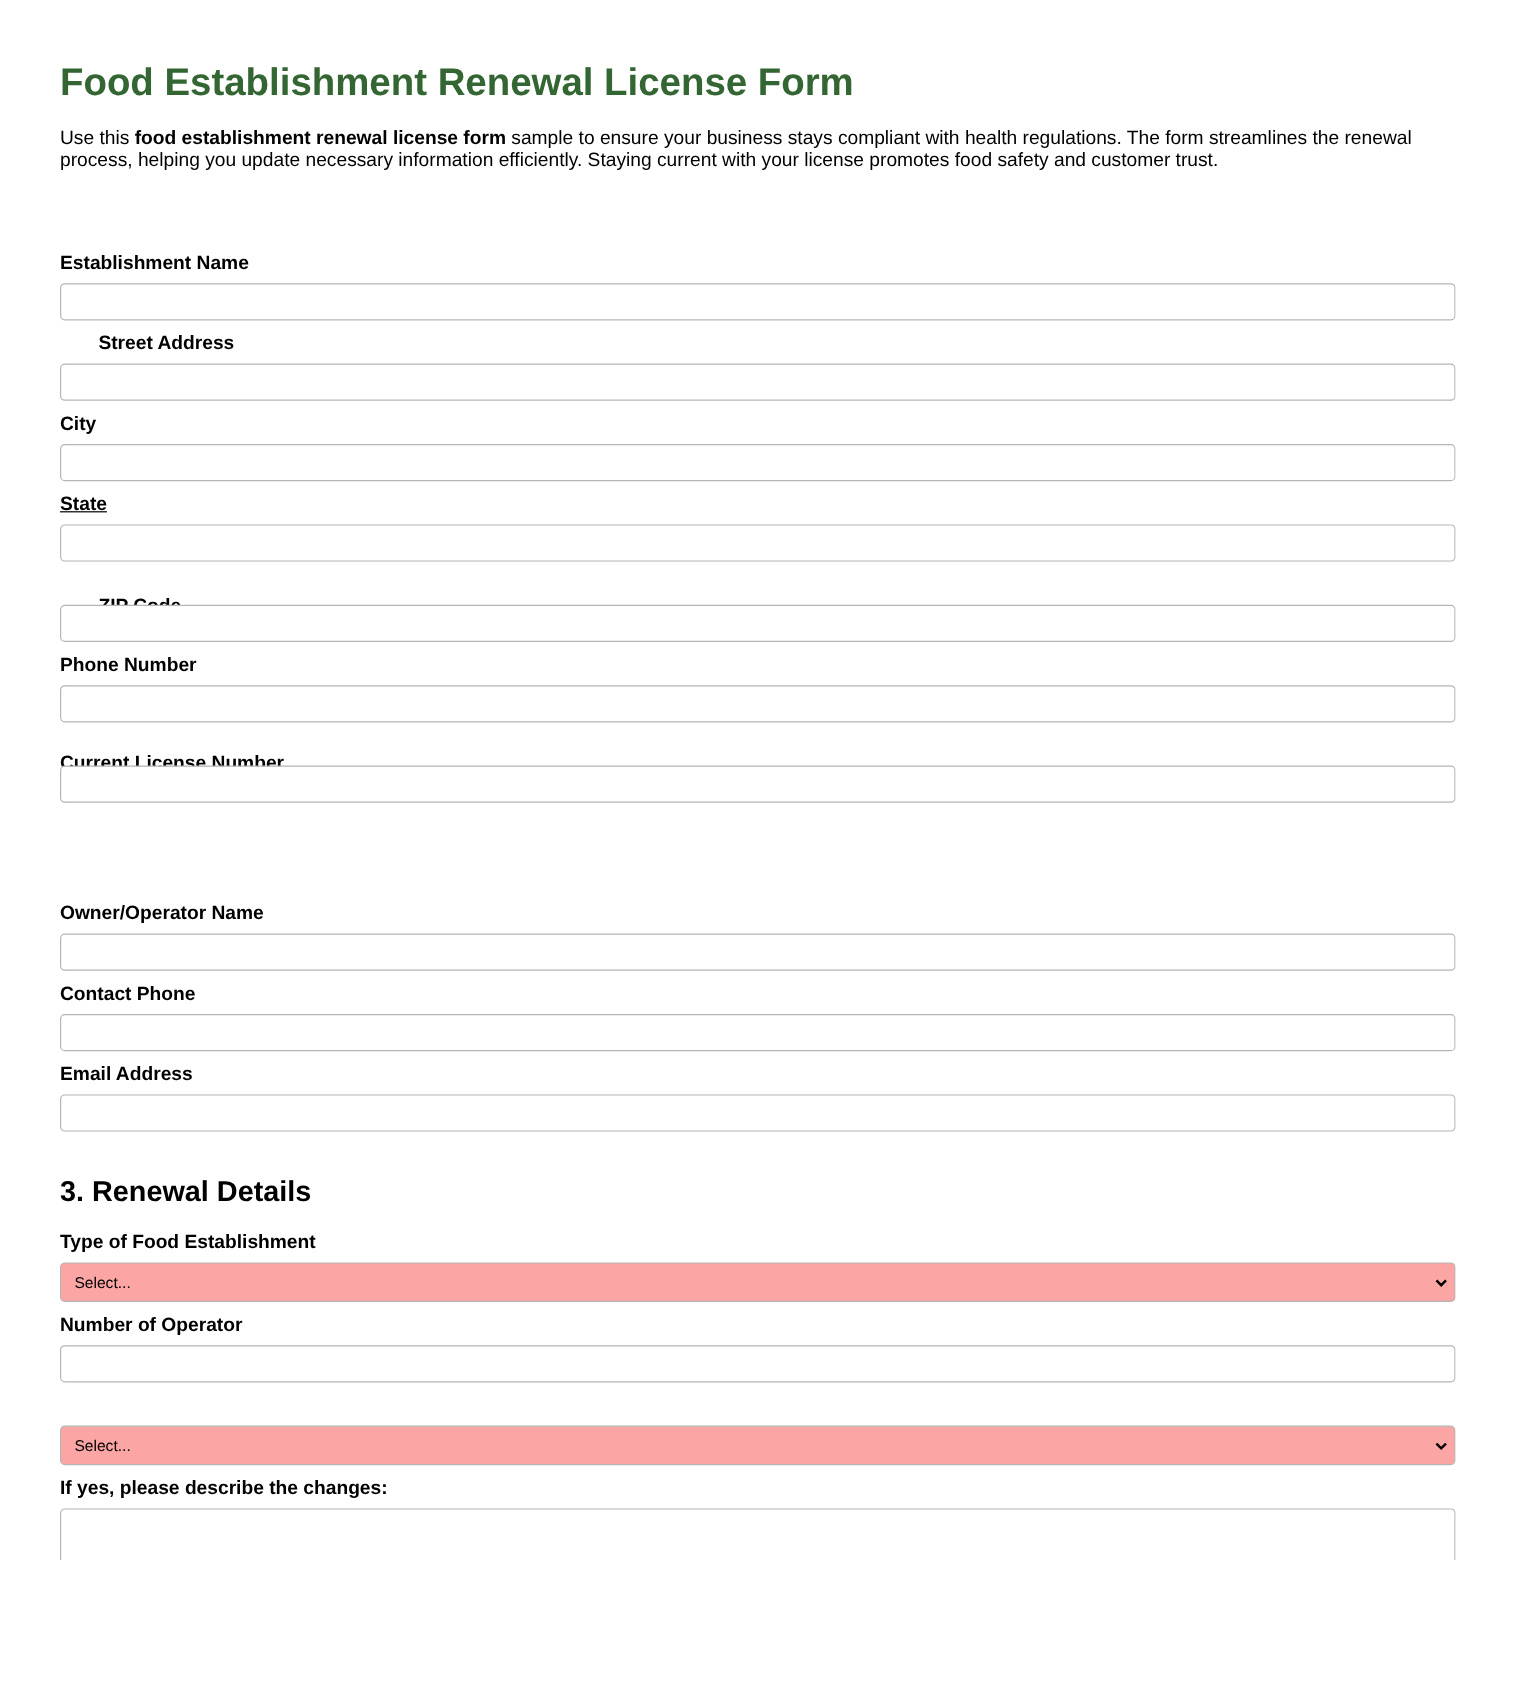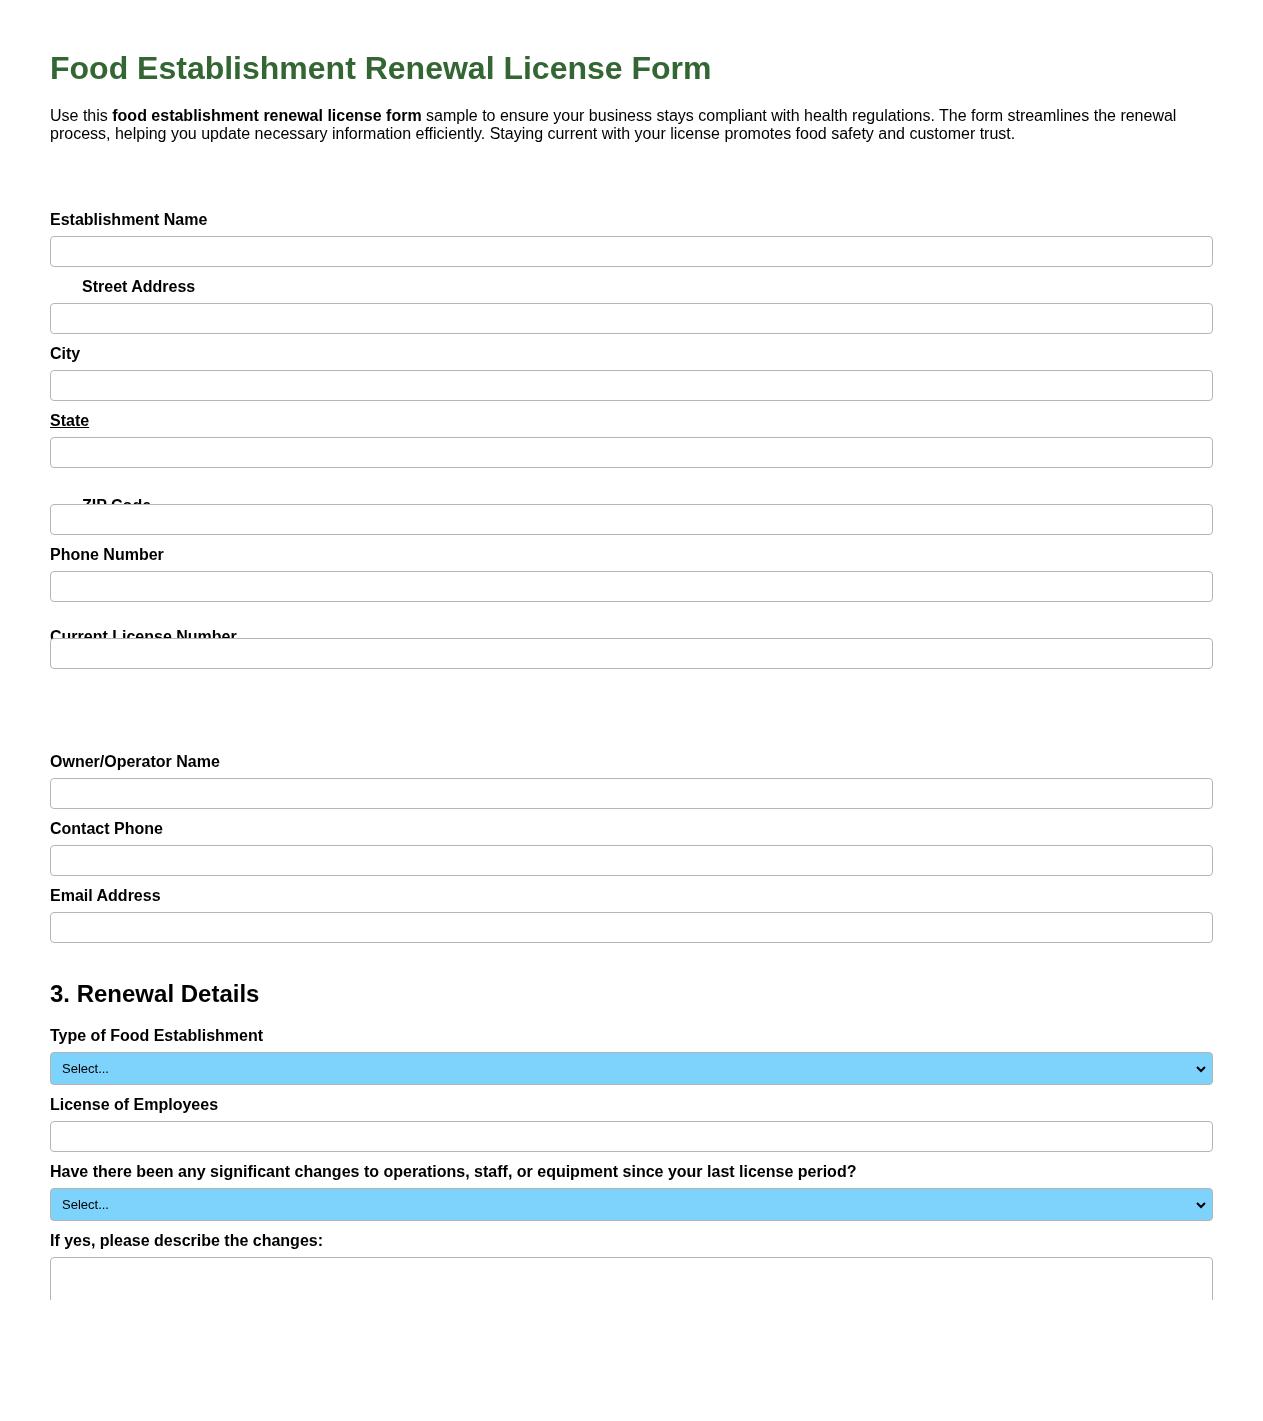--- a/index.html
+++ b/index.html
@@ -72,21 +72,21 @@
       outline: none;
     }
     .select-box {
       position: absolute;
       left: 0;
       width: 1163px;
       height: 33px;
       box-sizing: border-box;
       border: 1px solid #b5b5b5;
       border-radius: 4px;
-      background: #7dd3fc;
+      background: #fca5a5;
     }
     .select-box .select-value {
       position: absolute;
       left: 11px;
       top: 8px;
       font-size: 13px;
       line-height: 16px;
     }
     .select-box .chev {
       position: absolute;
@@ -155,24 +155,23 @@
   <h2 style="top:979px;">3. Renewal Details</h2>
 
   <label class="field-label" style="top:1026px;">Type of Food Establishment</label>
   <div class="select-box" style="top:1052px;">
     <span class="select-value">Select...</span>
     <svg class="chev" viewBox="0 0 14 14">
       <path d="M3 5 L7 9 L11 5" fill="none" stroke="#000" stroke-width="2"></path>
     </svg>
   </div>
 
-  <label class="field-label" style="top:1095px;">License of Employees</label>
+  <label class="field-label" style="top:1095px;">Number of Operator</label>
   <input class="text-input" style="top: 1121px;" type="text" value="">
 
-  <label class="field-label" style="top:1162px;">Have there been any significant changes to operations, staff, or equipment since your last license period?</label>
   <div class="select-box" style="top:1188px;">
     <span class="select-value">Select...</span>
     <svg class="chev" viewBox="0 0 14 14">
       <path d="M3 5 L7 9 L11 5" fill="none" stroke="#000" stroke-width="2"></path>
     </svg>
   </div>
 
   <label class="field-label" style="top:1231px;">If yes, please describe the changes:</label>
   <textarea class="textarea" style=""></textarea>
 </div>

